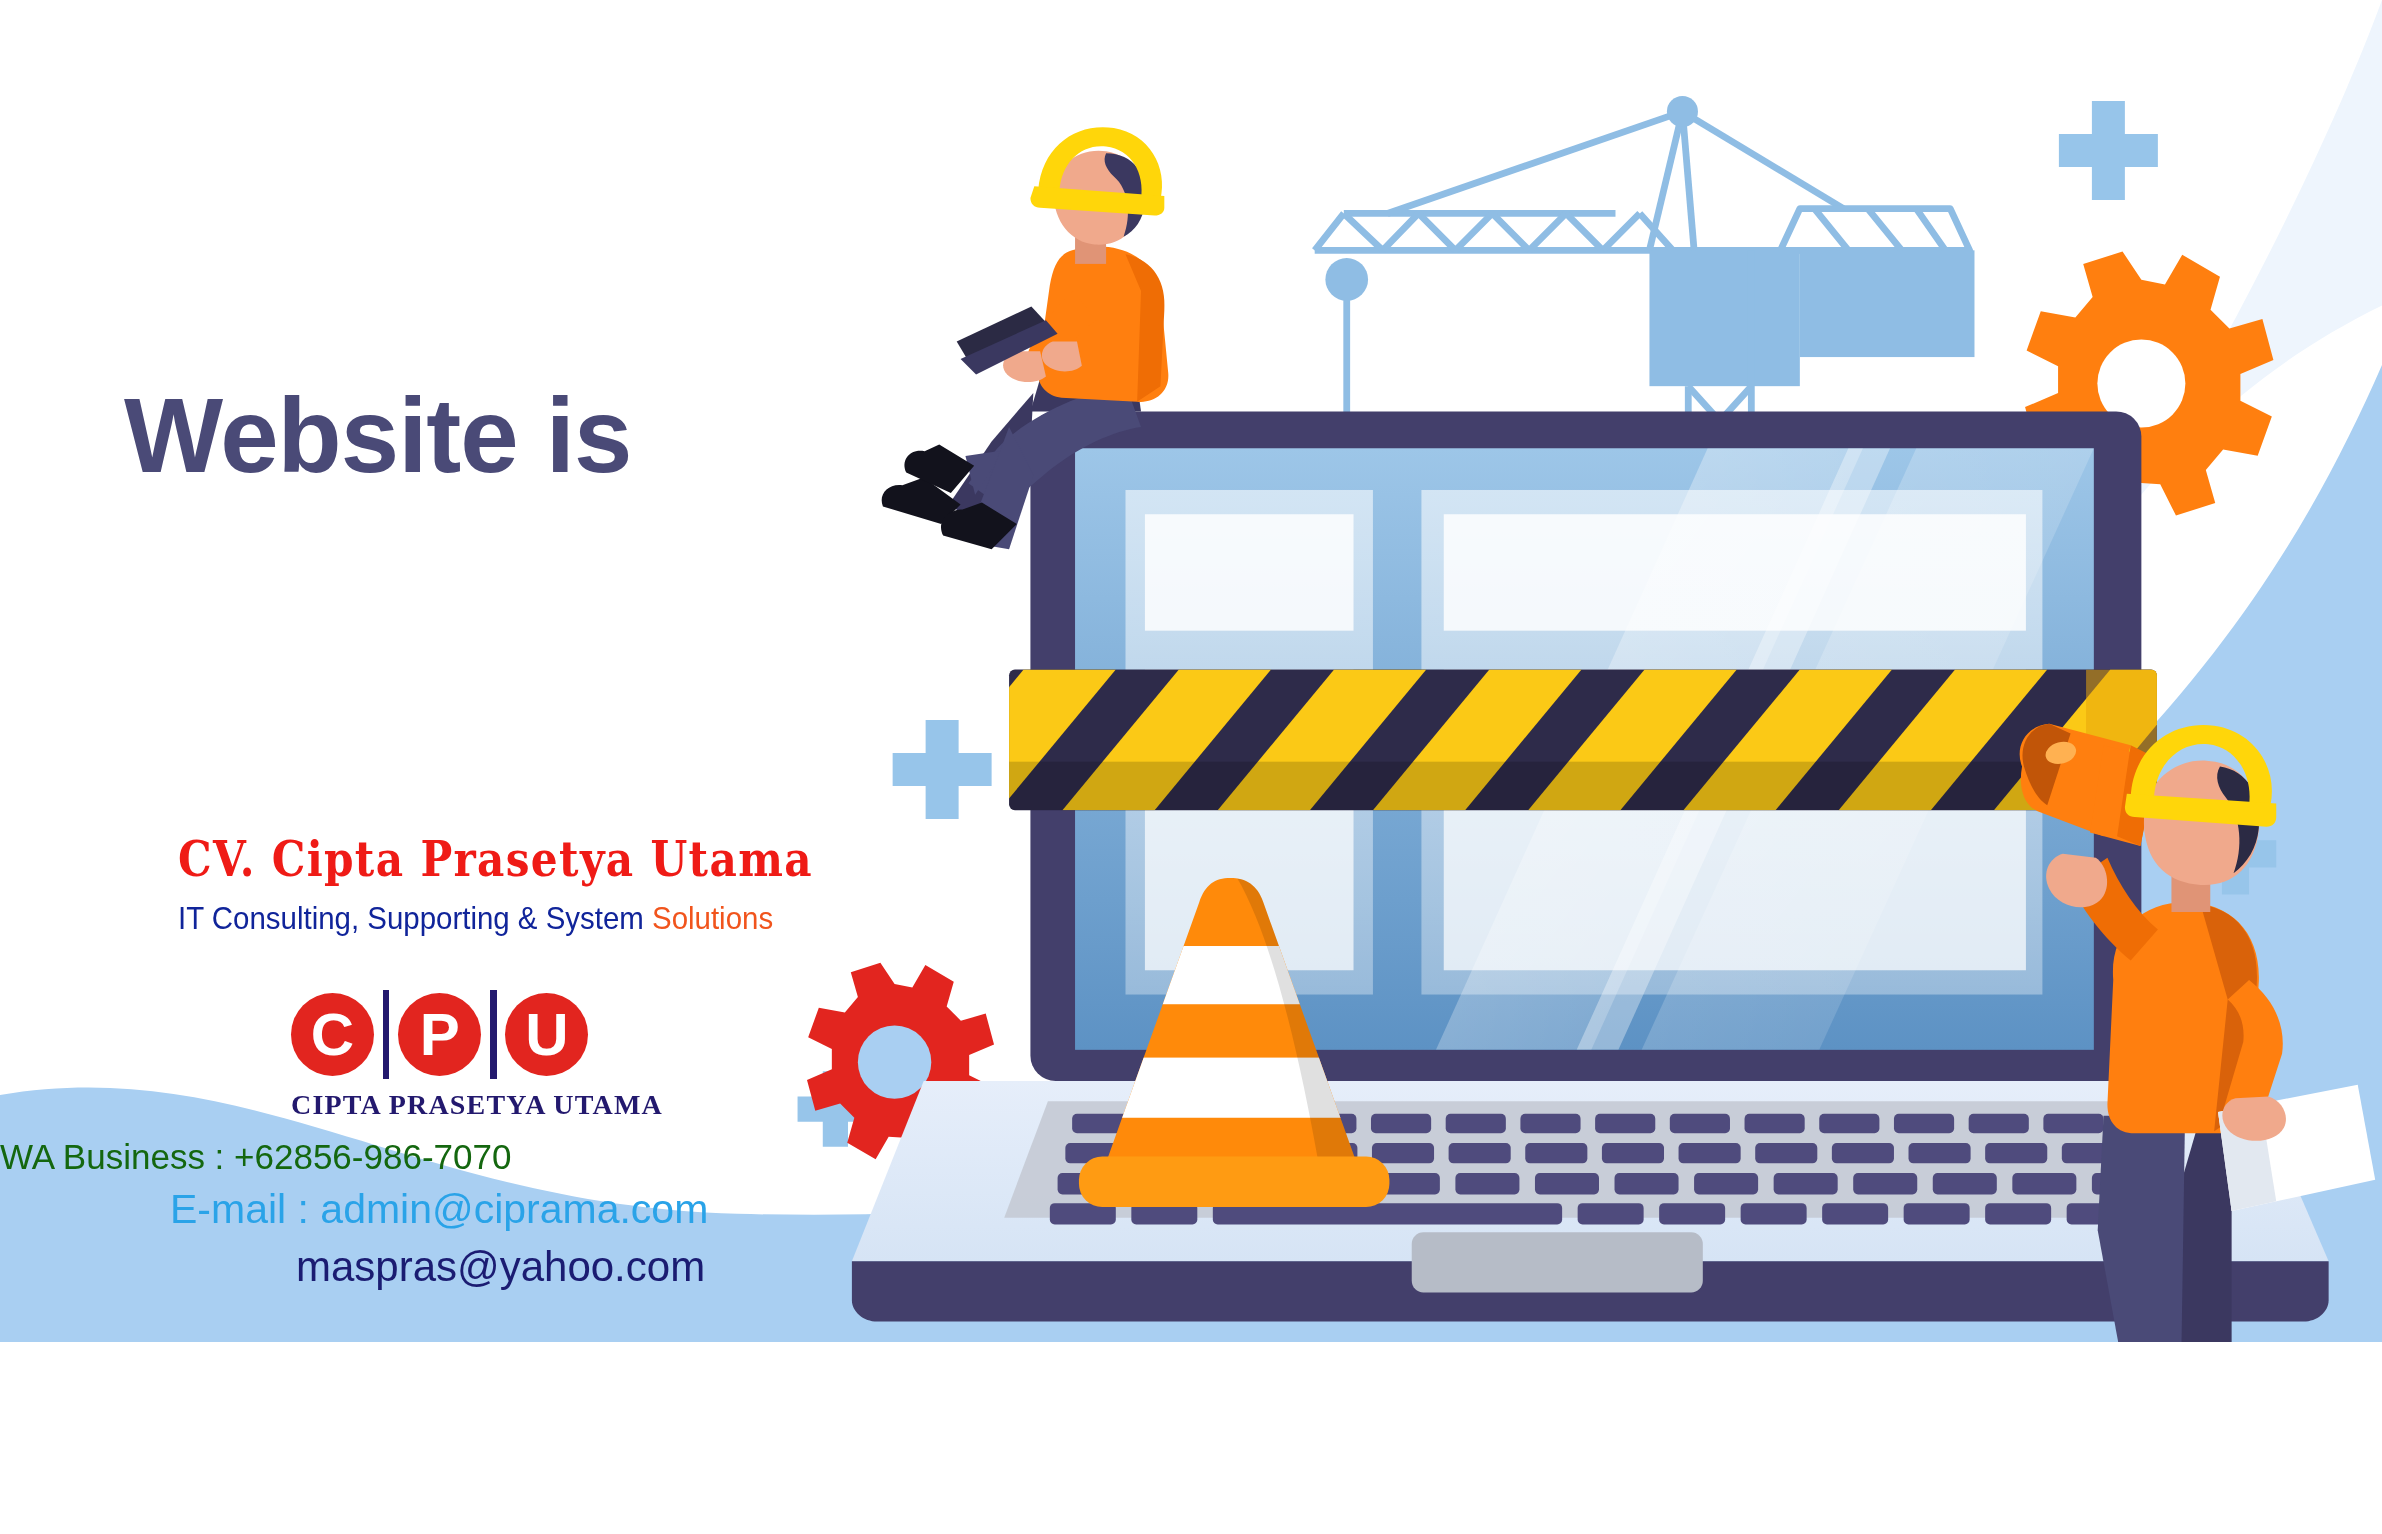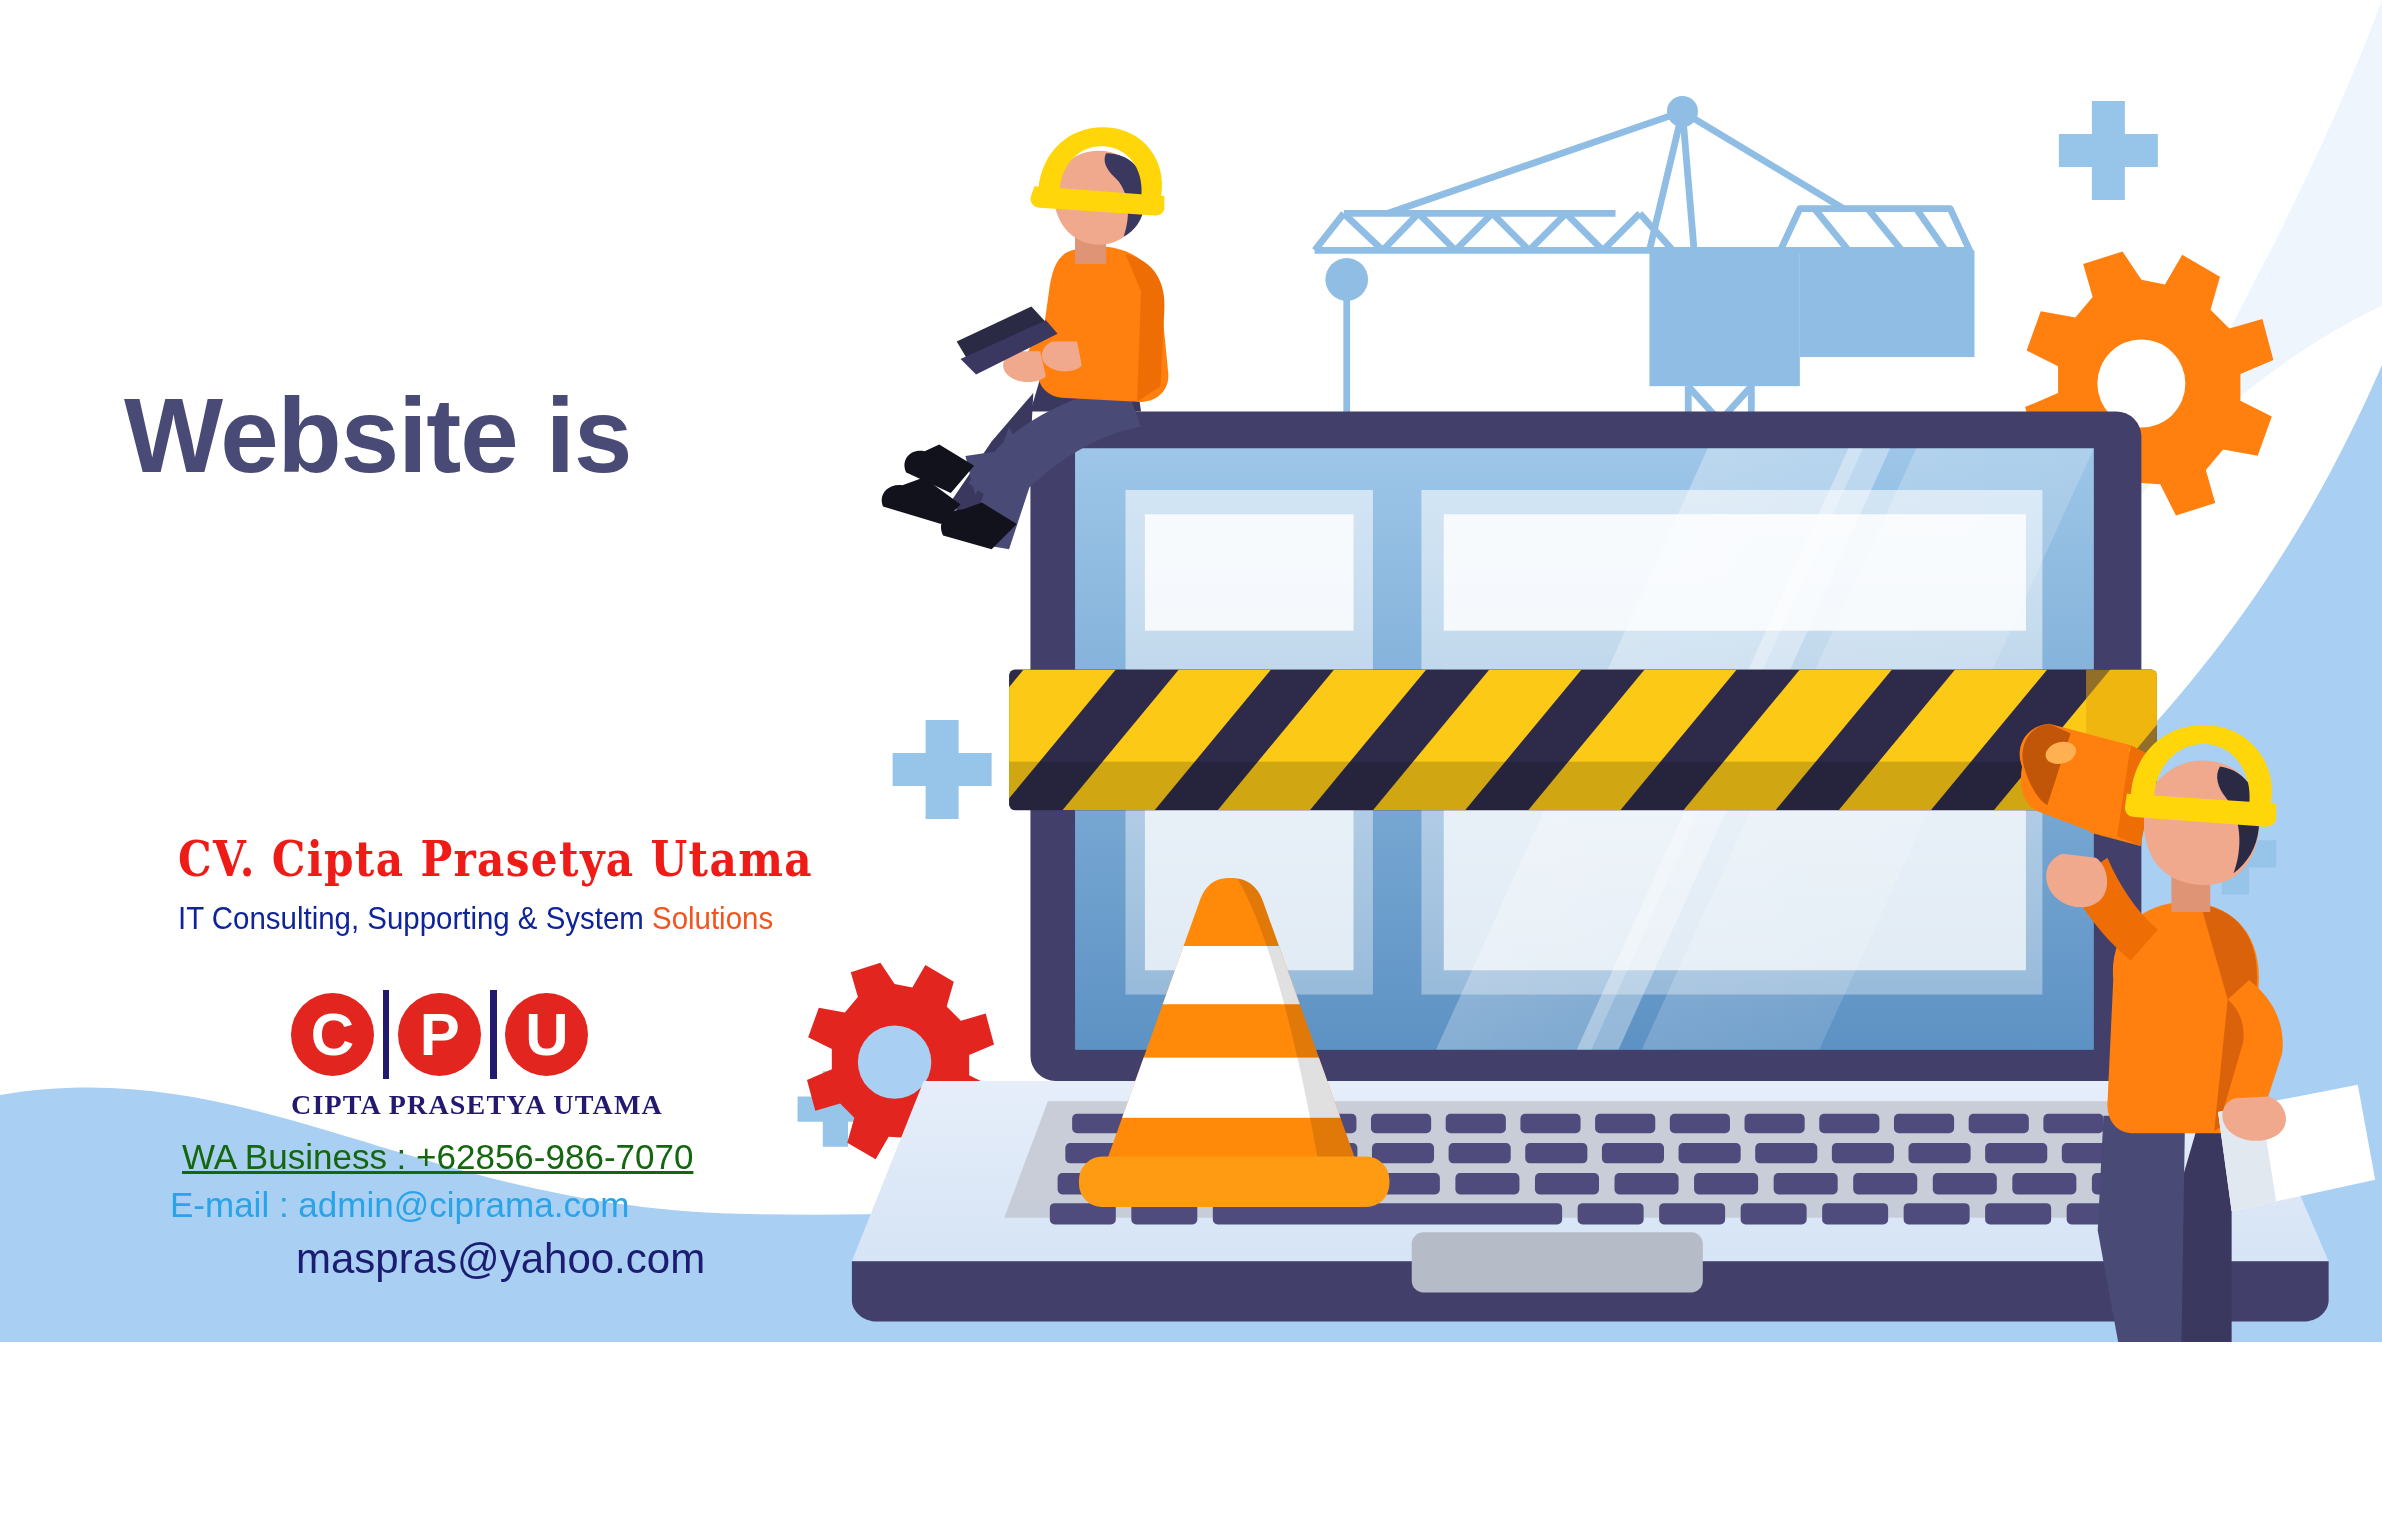--- a/index.html
+++ b/index.html
@@ -38,22 +38,22 @@
     font-family:"Liberation Sans",sans-serif;
   }
   .bar{width:6.8px;height:89px;background:#23196e;margin:0 8.7px;}
   .logoWord{
     margin-top:9.7px;text-align:center;color:#23196e;
     font-size:28px;font-weight:bold;letter-spacing:1.2px;
     font-family:Liberation Serif, serif;
   }
 
   .contact{position:absolute;left:0px;top:1133px;width:737px;}
-  .c-wa{color:#14670f;font-size:35px;line-height:1.38;padding-left:182px;white-space:nowrap;text-decoration:underline;}
-  .c-mail{color:#2aa3e8;font-size:35px;line-height:1.38;padding-left:170px;white-space:nowrap;}
+  .c-wa{color:#14670f;font-size:35px;line-height:1.38;white-space:nowrap;}
+  .c-mail{color:#2aa3e8;font-size:41px;line-height:1.38;padding-left:170px;white-space:nowrap;}
   .c-mail2{color:#1b1c72;font-size:42px;line-height:1.38;padding-left:296px;white-space:nowrap;}
 
   
   #scene{position:absolute;left:0;top:0;width:2382px;height:1534px;}
 </style>
 </head>
 <body>
 
 <div id="stage">
 

